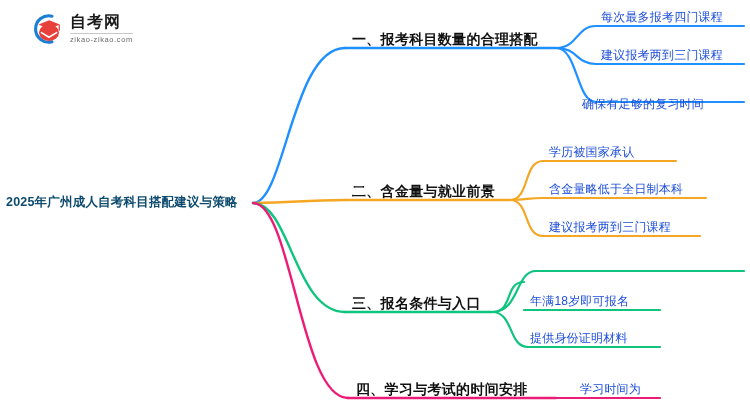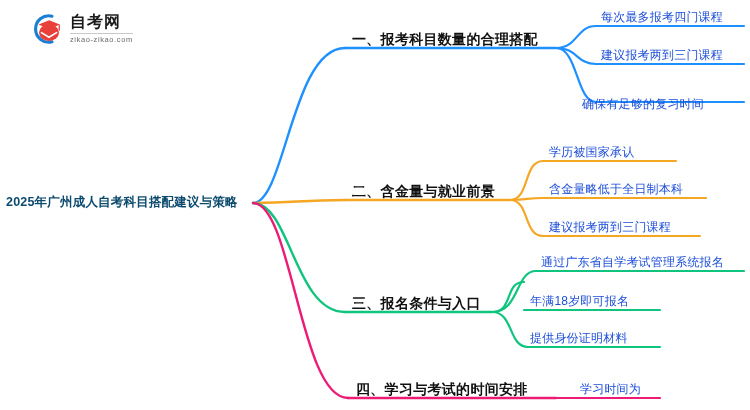--- a/index.html
+++ b/index.html
@@ -95,20 +95,19 @@
   <div class="node leaf-label" style="left:601px;top:9px;">每次最多报考四门课程</div>
   <div class="node leaf-label" style="left:601px;top:47px;">建议报考两到三门课程</div>
   <div class="node leaf-label" style="left:582px;top:85px;margin-top:11px;">确保有足够的复习时间</div>
 
   <div class="node branch-label" style="left:352px;top:183px;">二、含金量与就业前景</div>
   <div class="node leaf-label" style="left:549px;top:144px;">学历被国家承认</div>
   <div class="node leaf-label" style="left:549px;top:181px;">含金量略低于全日制本科</div>
   <div class="node leaf-label" style="left:549px;top:219px;">建议报考两到三门课程</div>
 
   <div class="node branch-label" style="left:352px;top:295px;">三、报名条件与入口</div>
-  <div class="node leaf-label" style="left:541px;top:254px;">通过广东省自学考试管理系统报名</div>
   <div class="node leaf-label" style="left:530px;top:293px;">年满18岁即可报名</div>
   <div class="node leaf-label" style="left:530px;top:330px;">提供身份证明材料</div>
 
   <div class="node branch-label" style="left:356px;top:381px;">四、学习与考试的时间安排</div>
   <div class="node leaf-label" style="left:580px;top:381px;text-align:center;">学习时间为</div>
 
 </div>
 
 </body></html>

